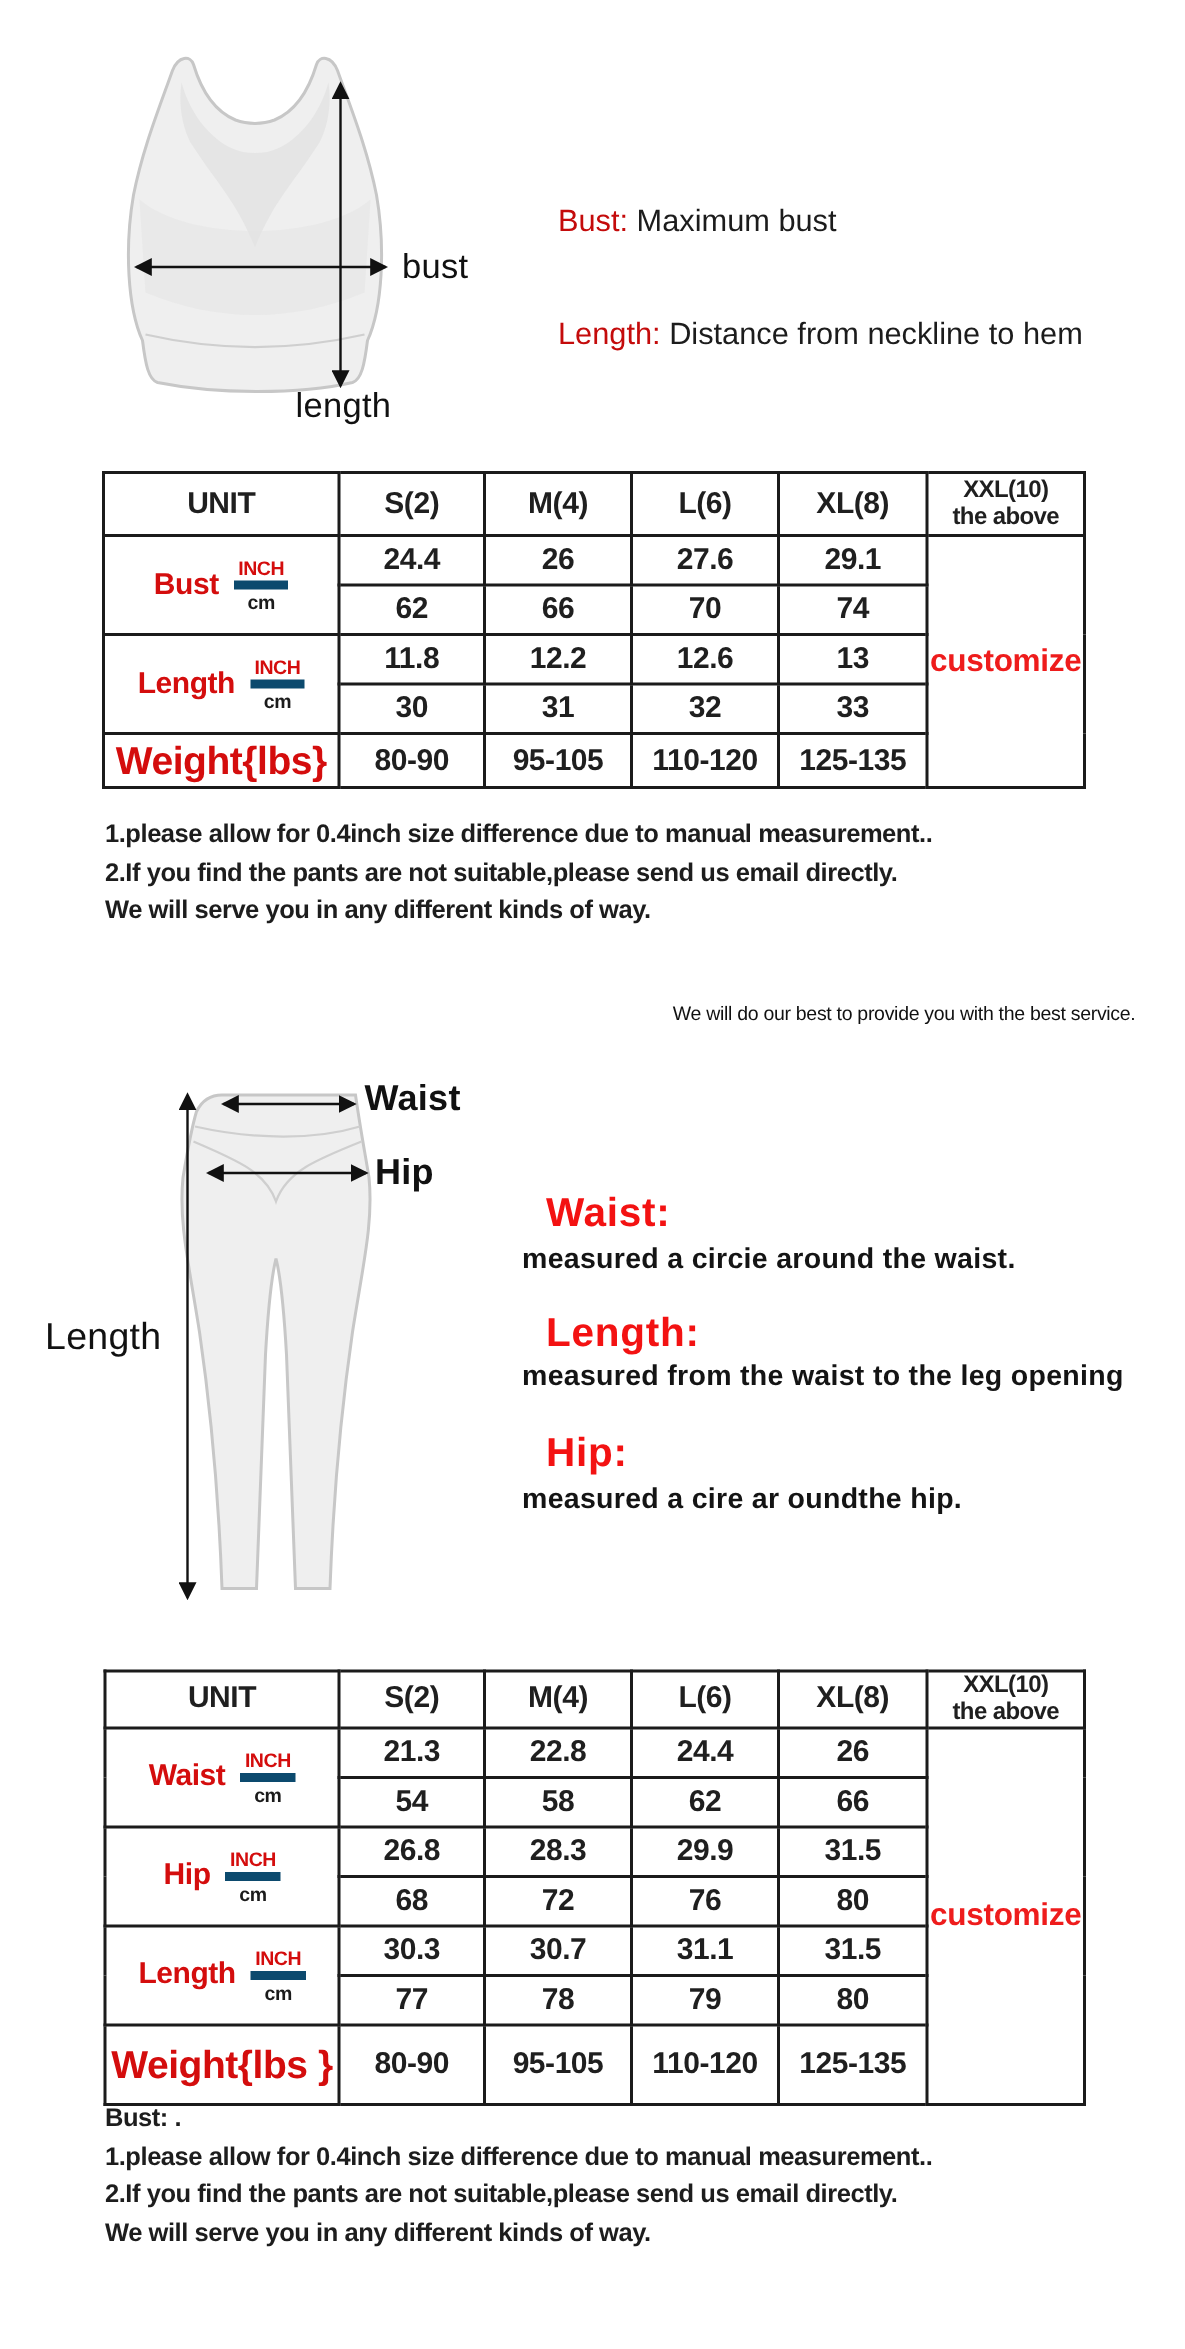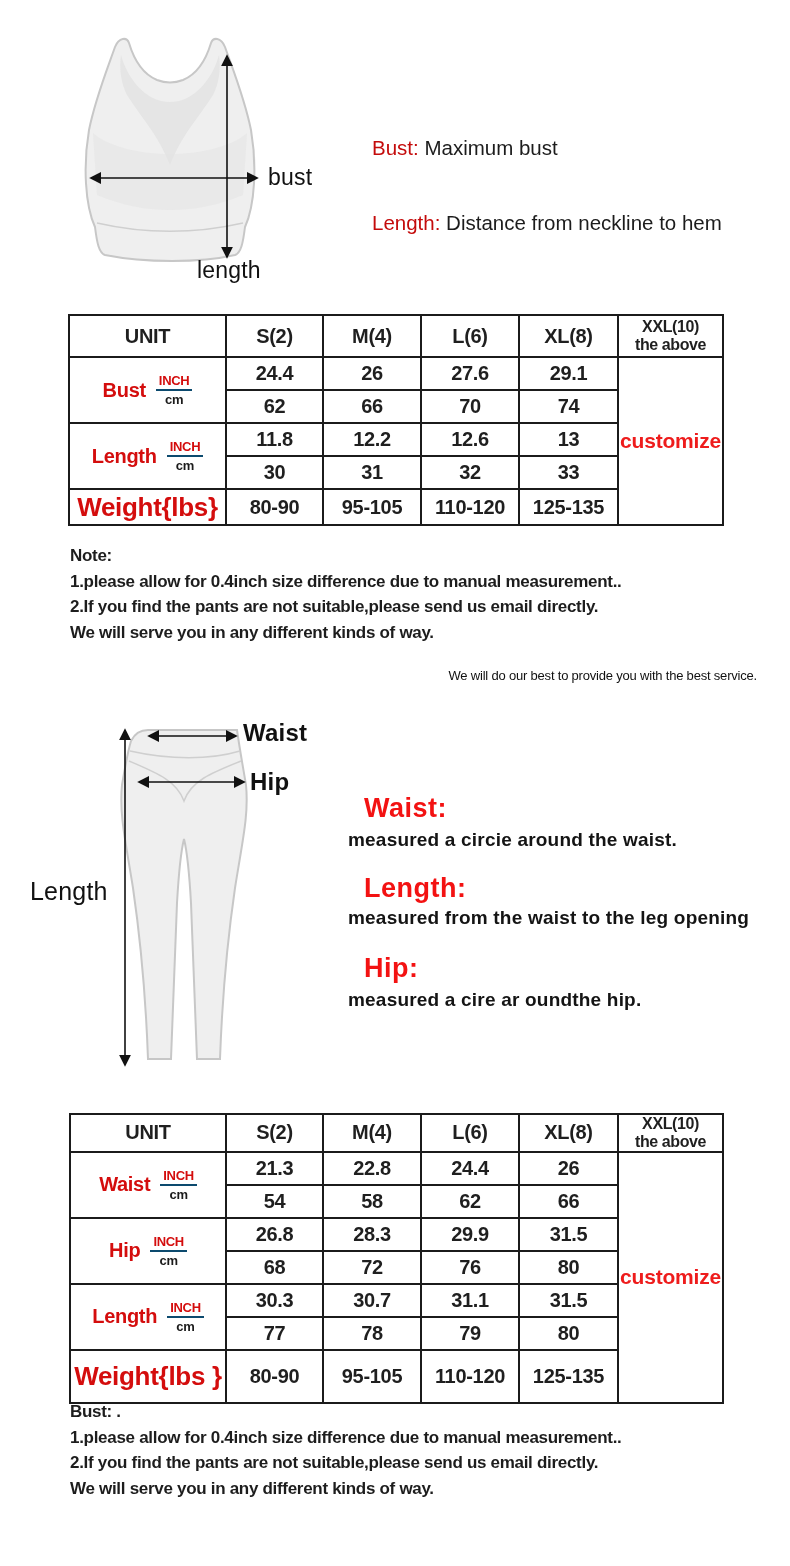--- a/index.html
+++ b/index.html
@@ -42,21 +42,21 @@
   }
   .size-table td.head { font-size: 20px; }
   .size-table td.head-xxl { font-size: 16px; line-height: 1.12; letter-spacing: -0.4px; }
   .size-table td.customize-cell { color: #ee1c1c; font-size: 21px; letter-spacing: -0.2px; }
   .size-table td.weight-label { color: #d40d0d; font-size: 26px; }
   .lbl-flex { display: flex; align-items: center; justify-content: center; gap: 10px; }
   .row-label { color: #d40d0d; font-size: 20px; font-weight: bold; }
   .frac { display: flex; flex-direction: column; align-items: center; line-height: 1; }
   .frac .num {
     color: #d40d0d; font-size: 13px; font-weight: bold;
-    padding: 0 3px 2px; border-bottom: 2px solid #0c4a6e;
+    padding: 0 3px 2px; border-bottom: 6px solid #0c4a6e;
   }
   .frac .den { color: #1b1b1b; font-size: 13px; font-weight: bold; padding-top: 2px; }
 
   
   .note-block { position: absolute; font-size: 17px; font-weight: bold; color: #1d1d1d; letter-spacing: -0.3px; }
   .note-block div { line-height: 25.5px; }
 
   .service-line {
     position: absolute; top: 668px; left: 0; right: 33px;
     text-align: right;
@@ -188,21 +188,20 @@
       <td class="weight-label">Weight{lbs}</td>
       <td>80-90</td>
       <td>95-105</td>
       <td>110-120</td>
       <td>125-135</td>
     </tr>
   </tbody>
     </table>
 
   <div class="note-block" style="left:70px; top:543px;">
-    <div>Note:</div>
     <div>1.please allow for 0.4inch size difference due to manual measurement..</div>
     <div>2.If you find the pants are not suitable,please send us email directly.</div>
     <div>We will serve you in any different kinds of way.</div>
   </div>
 
   <div class="service-line">We will do our best to provide you with the best service.</div>
 
   <svg class="abs" style="left:105px; top:703px;" width="155" height="375" viewBox="0 0 155 375">
     <defs>
       <marker id="ah2" viewBox="0 0 10 10" refX="8.5" refY="5" markerWidth="7.5" markerHeight="7.5" orient="auto-start-reverse">

